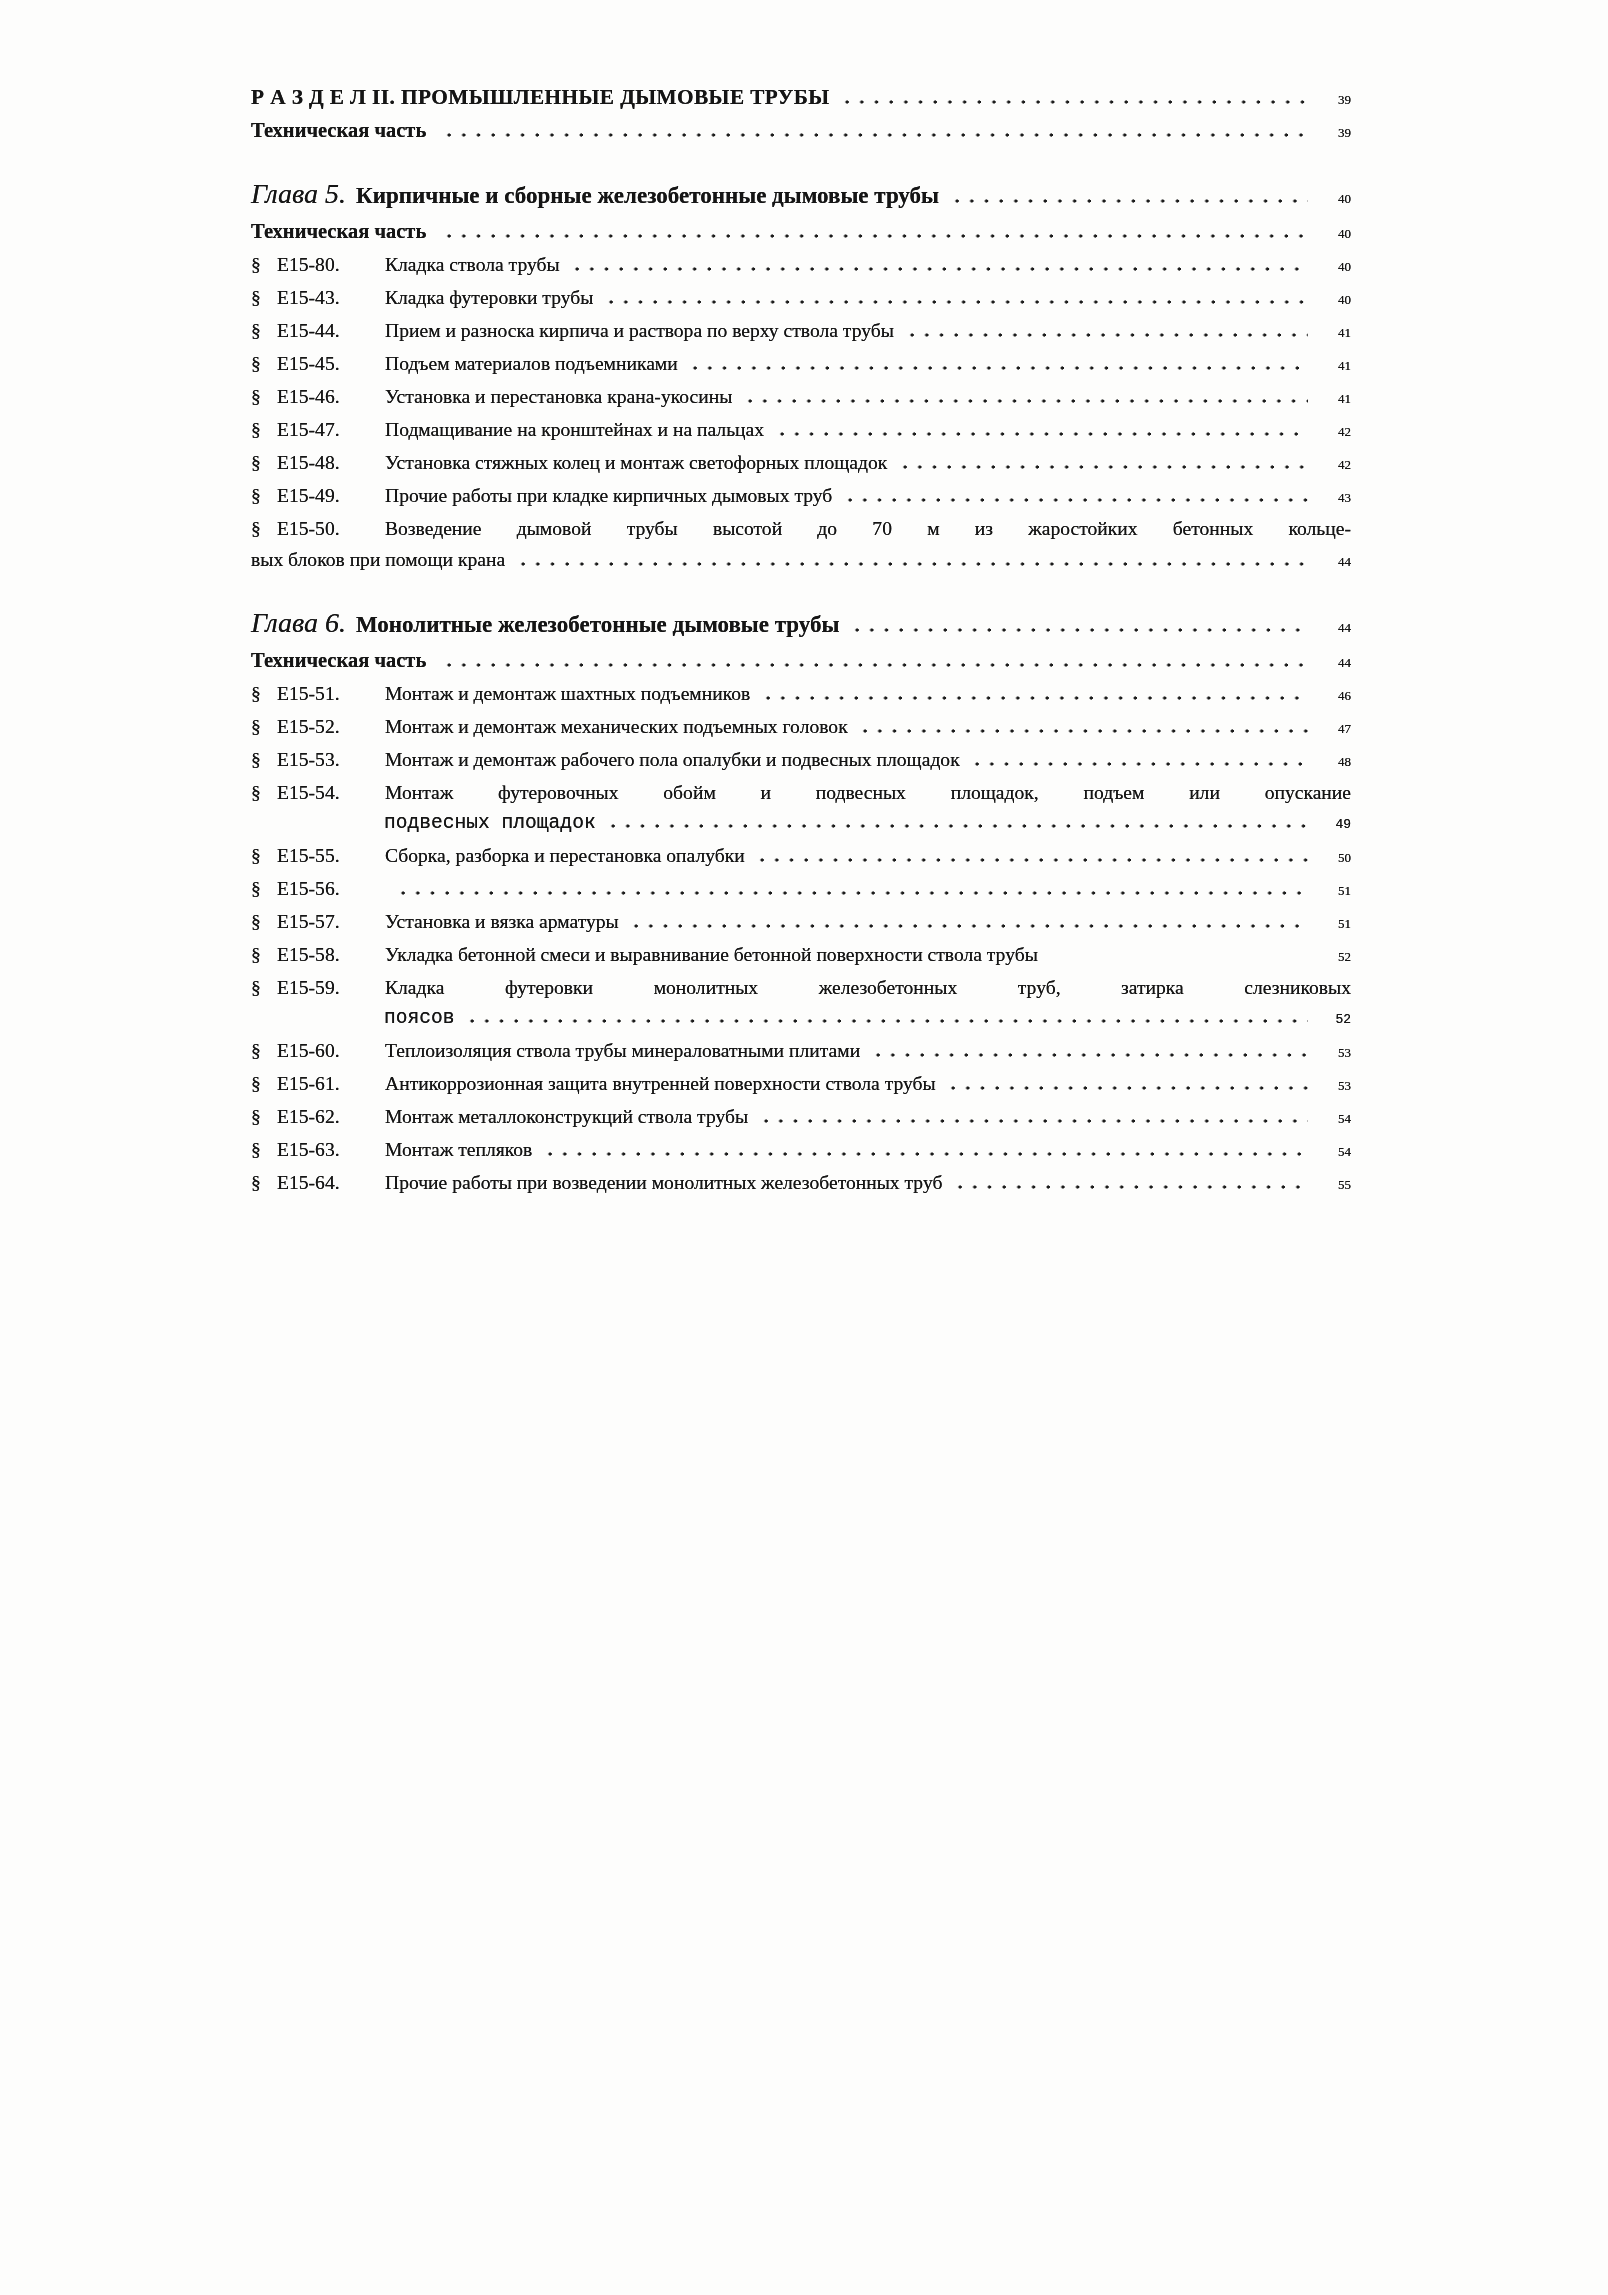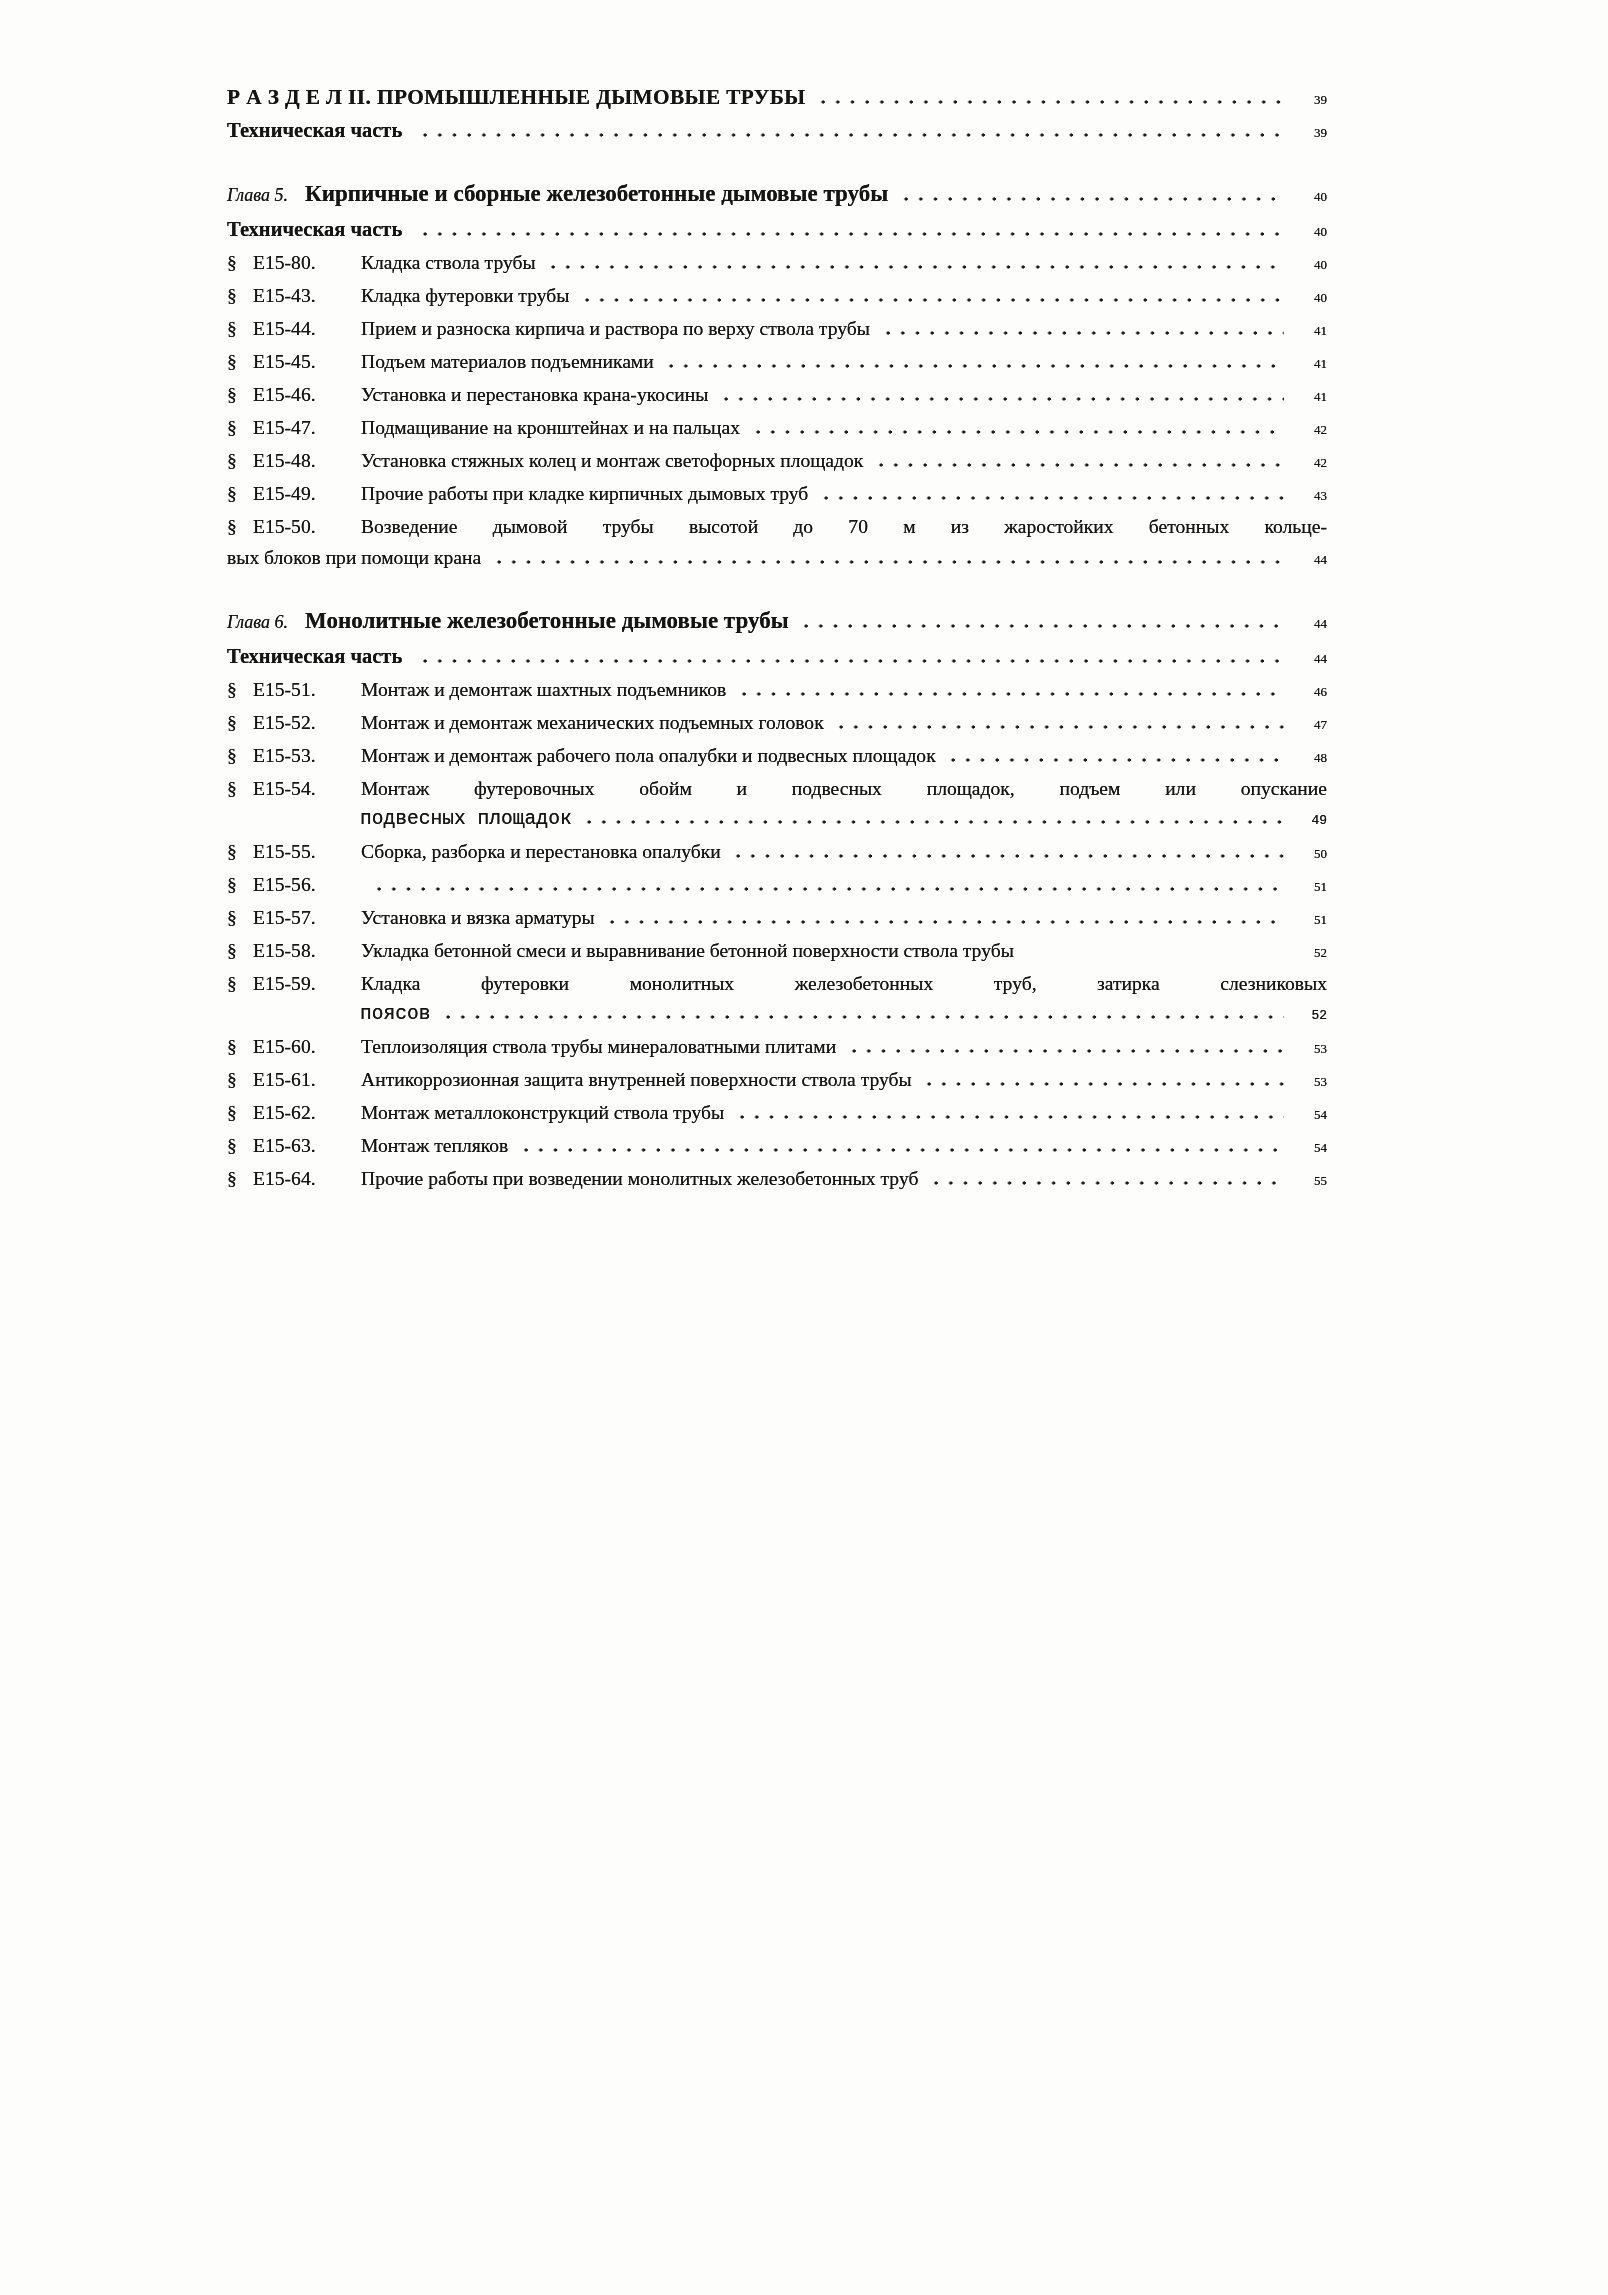--- a/index.html
+++ b/index.html
@@ -11,21 +11,21 @@
     position: relative;
     width: 1608px;
     height: 2295px;
     background: #fdfdfc;
     font-family: "Liberation Serif", "DejaVu Serif", serif;
     color: #151515;
     overflow: hidden;
   }
   .toc {
     position: absolute;
-    left: 227px;
+    left: 251px;
     top: 82px;
     width: 1100px;
   }
   .row {
     display: flex;
     align-items: baseline;
     font-size: 19.6px;
     line-height: 31px;
     text-shadow: 0 0 0.5px rgba(10,10,10,0.85);
   }
@@ -42,22 +42,22 @@
     letter-spacing: 0.4px;
   }
   .tech .label {
     font-weight: 700;
     font-size: 20.5px;
   }
   .tech .dots { margin-left: 16px; }
   .chapter { line-height: 34px; }
   .chapter .prefix {
     font-style: italic;
-    font-size: 18px;
-    margin-right: 17px;
+    font-size: 28px;
+    margin-right: 10px;
     white-space: nowrap;
   }
   .chapter .label {
     font-weight: 700;
     font-size: 23px;
     text-align: right;
   }
 
   
   .dots {

